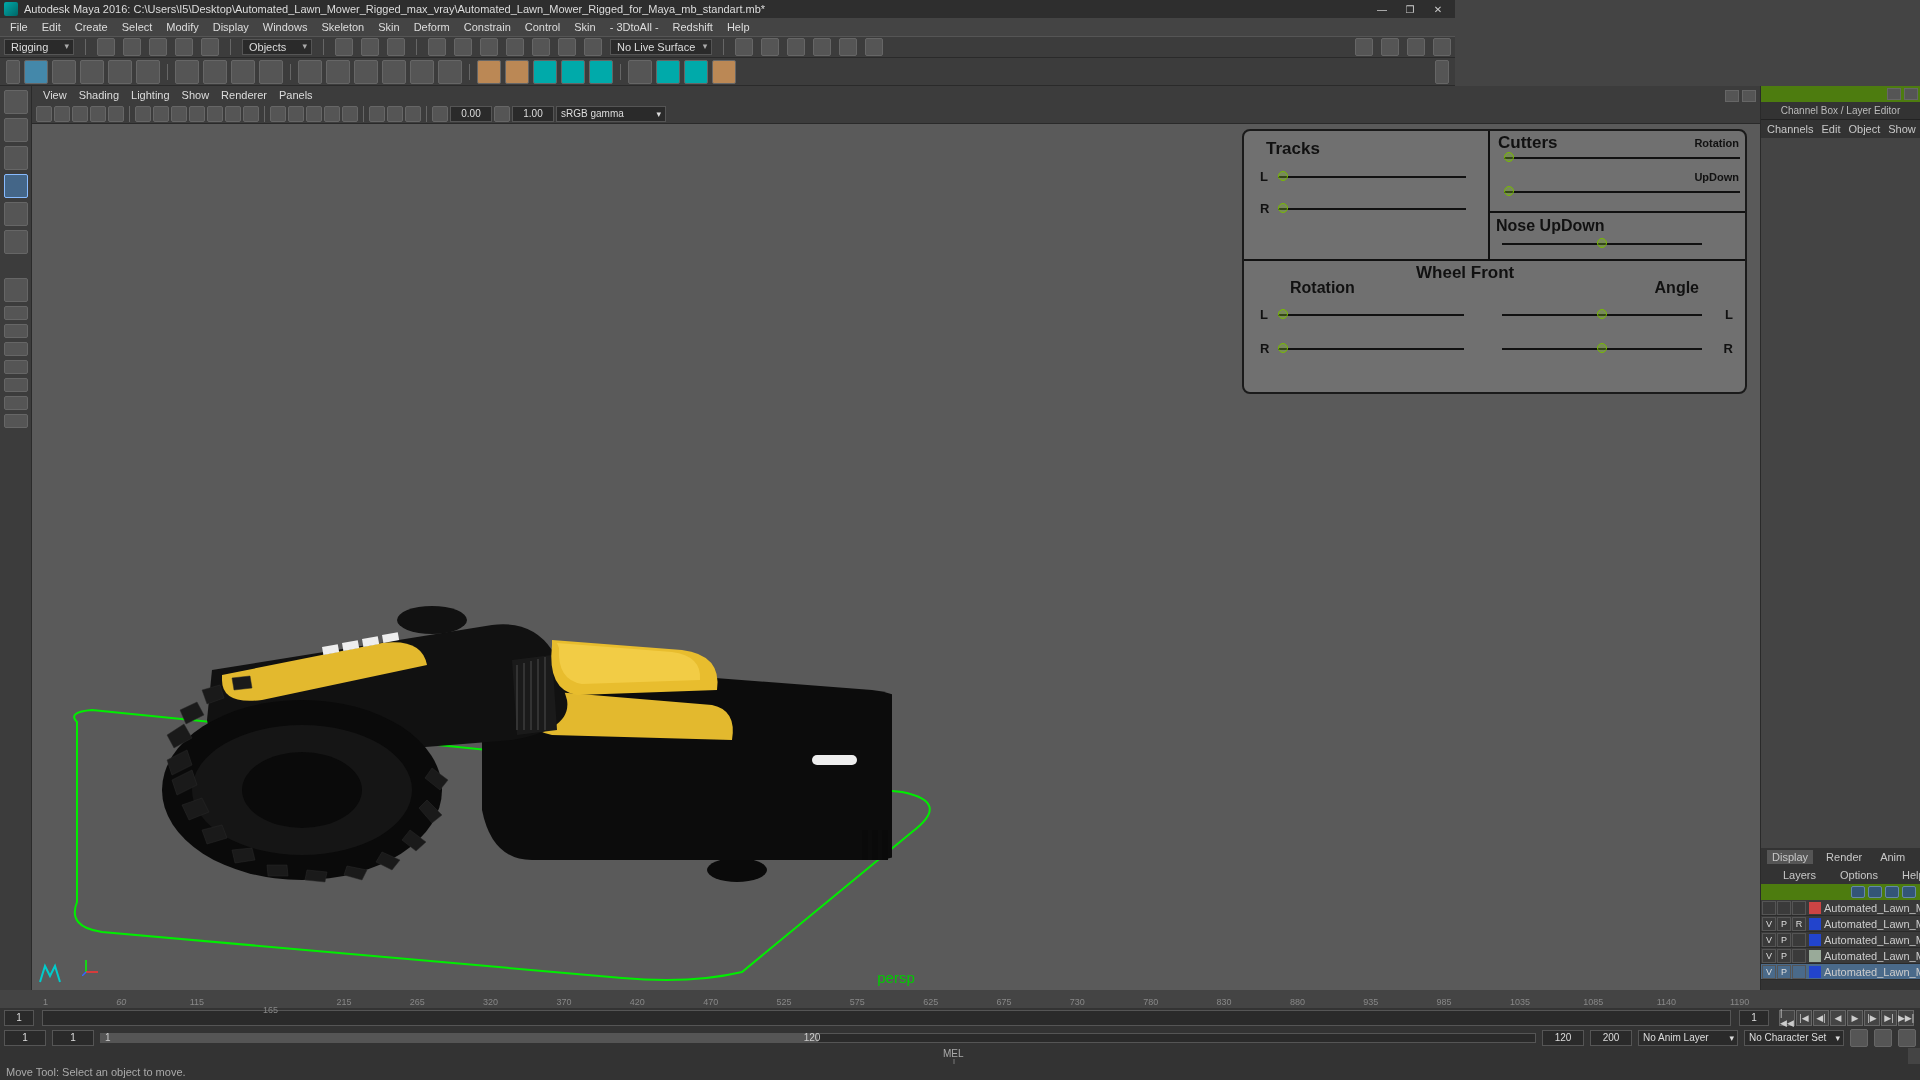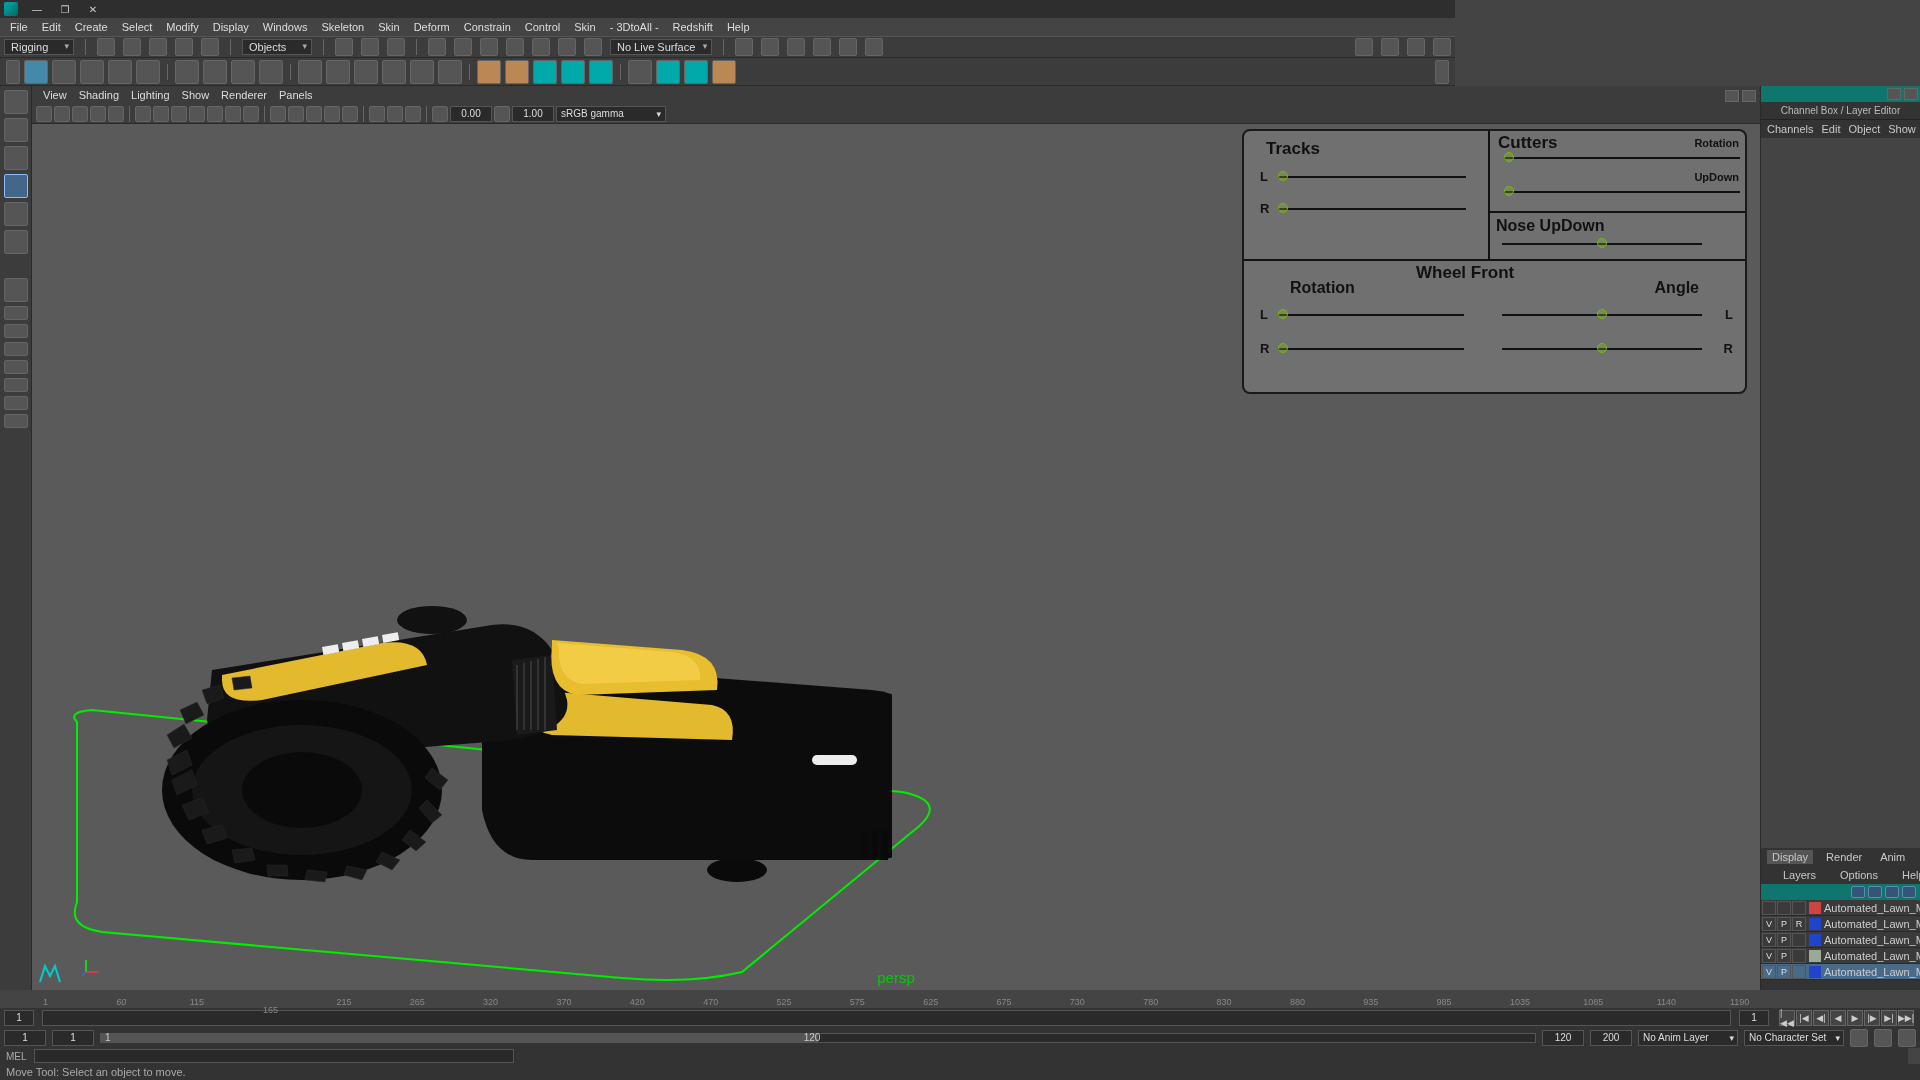--- a/index.html
+++ b/index.html
@@ -36,21 +36,21 @@
 .viewport { flex:1; position:relative; background:#5a5a5a; overflow:hidden;}
 .ground { position:absolute; left:40px; right:380px; bottom:8px; height:280px;}
 .axis-gizmo { position:absolute; left:50px; bottom:14px; width:18px; height:18px;}
 .camera-label { position:absolute; bottom:4px; left:50%; transform:translateX(-50%); color:#0c0; font-size:15px;}
 .rig-panel { position:absolute; top:5px; right:13px; width:505px; height:265px; background:#707070; border:2px solid #1a1a1a; border-radius:8px;}
 .rig-h { font:700 17px Arial; color:#111;}
 .rig-lbl { font:700 13px Arial; color:#111;}
 .track { height:2px; background:#111; position:relative; }
 .knob { width:10px; height:10px; border:1px solid #7b0; background:rgba(140,200,40,.3); border-radius:50%; position:absolute; top:-5px;}
 .maya-icon { position:absolute; left:6px; bottom:4px; width:24px; height:24px;}
-.right-panel { width:160px; background:#0f766e; border-left:1px solid #2a2a2a; display:flex; flex-direction:column;}
+.right-panel { width:160px; background:#4d7c0f; border-left:1px solid #2a2a2a; display:flex; flex-direction:column;}
 .rp-header { height:18px; background:#333; color:#bbb; font-size:10px; display:flex; align-items:center; justify-content:center; border-bottom:1px solid #222;}
 .rp-tabs { height:18px; background:#333; display:flex; align-items:center; gap:8px; padding:0 6px; font-size:11px;}
 .rp-body { flex:1; background:#444;}
 .rp-tabs2 { height:18px; background:#333; display:flex; align-items:center; gap:8px; padding:0 6px;}
 .rp-tabs2 .tab { padding:1px 5px;}
 .rp-tabs2 .tab.active { background:#555;}
 .rp-row2 { height:18px; background:#333; display:flex; align-items:center; gap:24px; padding:0 22px;}
 .rp-icons { height:16px; display:flex; justify-content:flex-end; gap:3px; padding:2px 4px;}
 .rp-icons div{width:14px;height:12px;background:#357;border:1px solid #68a;border-radius:2px;}
 .layer-row { height:16px; display:flex; align-items:center; background:#3a3a3a; border-bottom:1px solid #2a2a2a; font-size:10px;}
@@ -63,33 +63,36 @@
 .tl-track{flex:1;height:16px;background:#2a2a2a;position:relative;margin:0 4px;border:1px solid #555;}
 .tl-tick{position:absolute;top:-14px;font-size:9px;color:#888;}
 .pb-btns{display:flex;gap:1px;margin:0 6px;}
 .pb-btn{width:16px;height:16px;background:#444;border:1px solid #666;display:flex;align-items:center;justify-content:center;font-size:9px;color:#ccc;}
 .rangebar { position:absolute; left:0; right:0; bottom:32px; height:20px; background:#333; display:flex; align-items:center; padding:0 4px; gap:6px;}
 .range-track{flex:1;height:10px;background:#2a2a2a;border:1px solid #555;position:relative;}
 .range-slider{position:absolute;left:0;width:50%;height:8px;top:0;background:#555;}
 .range-box{width:42px;height:16px;background:#2a2a2a;border:1px solid #555;text-align:center;line-height:14px;font-size:10px;color:#ddd;}
 .range-dd{width:100px;height:16px;background:#2a2a2a;border:1px solid #555;padding:0 4px;line-height:14px;font-size:10px;color:#ddd;position:relative;}
 .range-dd::after{content:"▾";position:absolute;right:3px;top:0;font-size:9px;}
-.cmdline { position:absolute; left:0; right:12px; bottom:16px; height:16px; background:#333; display:flex; align-items:center;}
+.cmdline { position:absolute; left:0; right:12px; bottom:16px; height:16px; background:#333; display:flex; align-items:center;flex-direction:column;}
 .cmd-lbl{width:34px;padding-left:6px;color:#aaa;font-size:10px;}
 .cmd-input{flex:0 0 480px;height:14px;background:#2a2a2a;border:1px solid #555;}
 .helpline { position:absolute; left:0; right:0; bottom:0; height:16px; background:#333; display:flex; align-items:center; padding-left:6px; color:#aaa; font-size:10px;}
 .mower{position:absolute; left:80px; bottom:80px; width:780px; height:380px;}
 .small-icons{position:absolute;top:4px;right:4px;display:flex;gap:3px;}
 .small-icons div{width:14px;height:12px;background:#555;border:1px solid #666;}
 </style>
 </head>
 <body>
 
 <div class="titlebar">
   <div class="app-icon"></div>
+  <div class="title-text">
+    <span>Autodesk Maya 2016:</span> <span>C:\Users\I5\Desktop\Automated_Lawn_Mower_Rigged_max_vray\Automated_Lawn_Mower_Rigged_for_Maya_mb_standart.mb*</span>
+  </div>
   <div class="win-btns">
     <div class="win-btn">—</div>
     <div class="win-btn">❐</div>
     <div class="win-btn">✕</div>
   </div>
 </div>
 
 <div class="menubar" id="main-menu">
     <span>File</span>
     <span>Edit</span>

